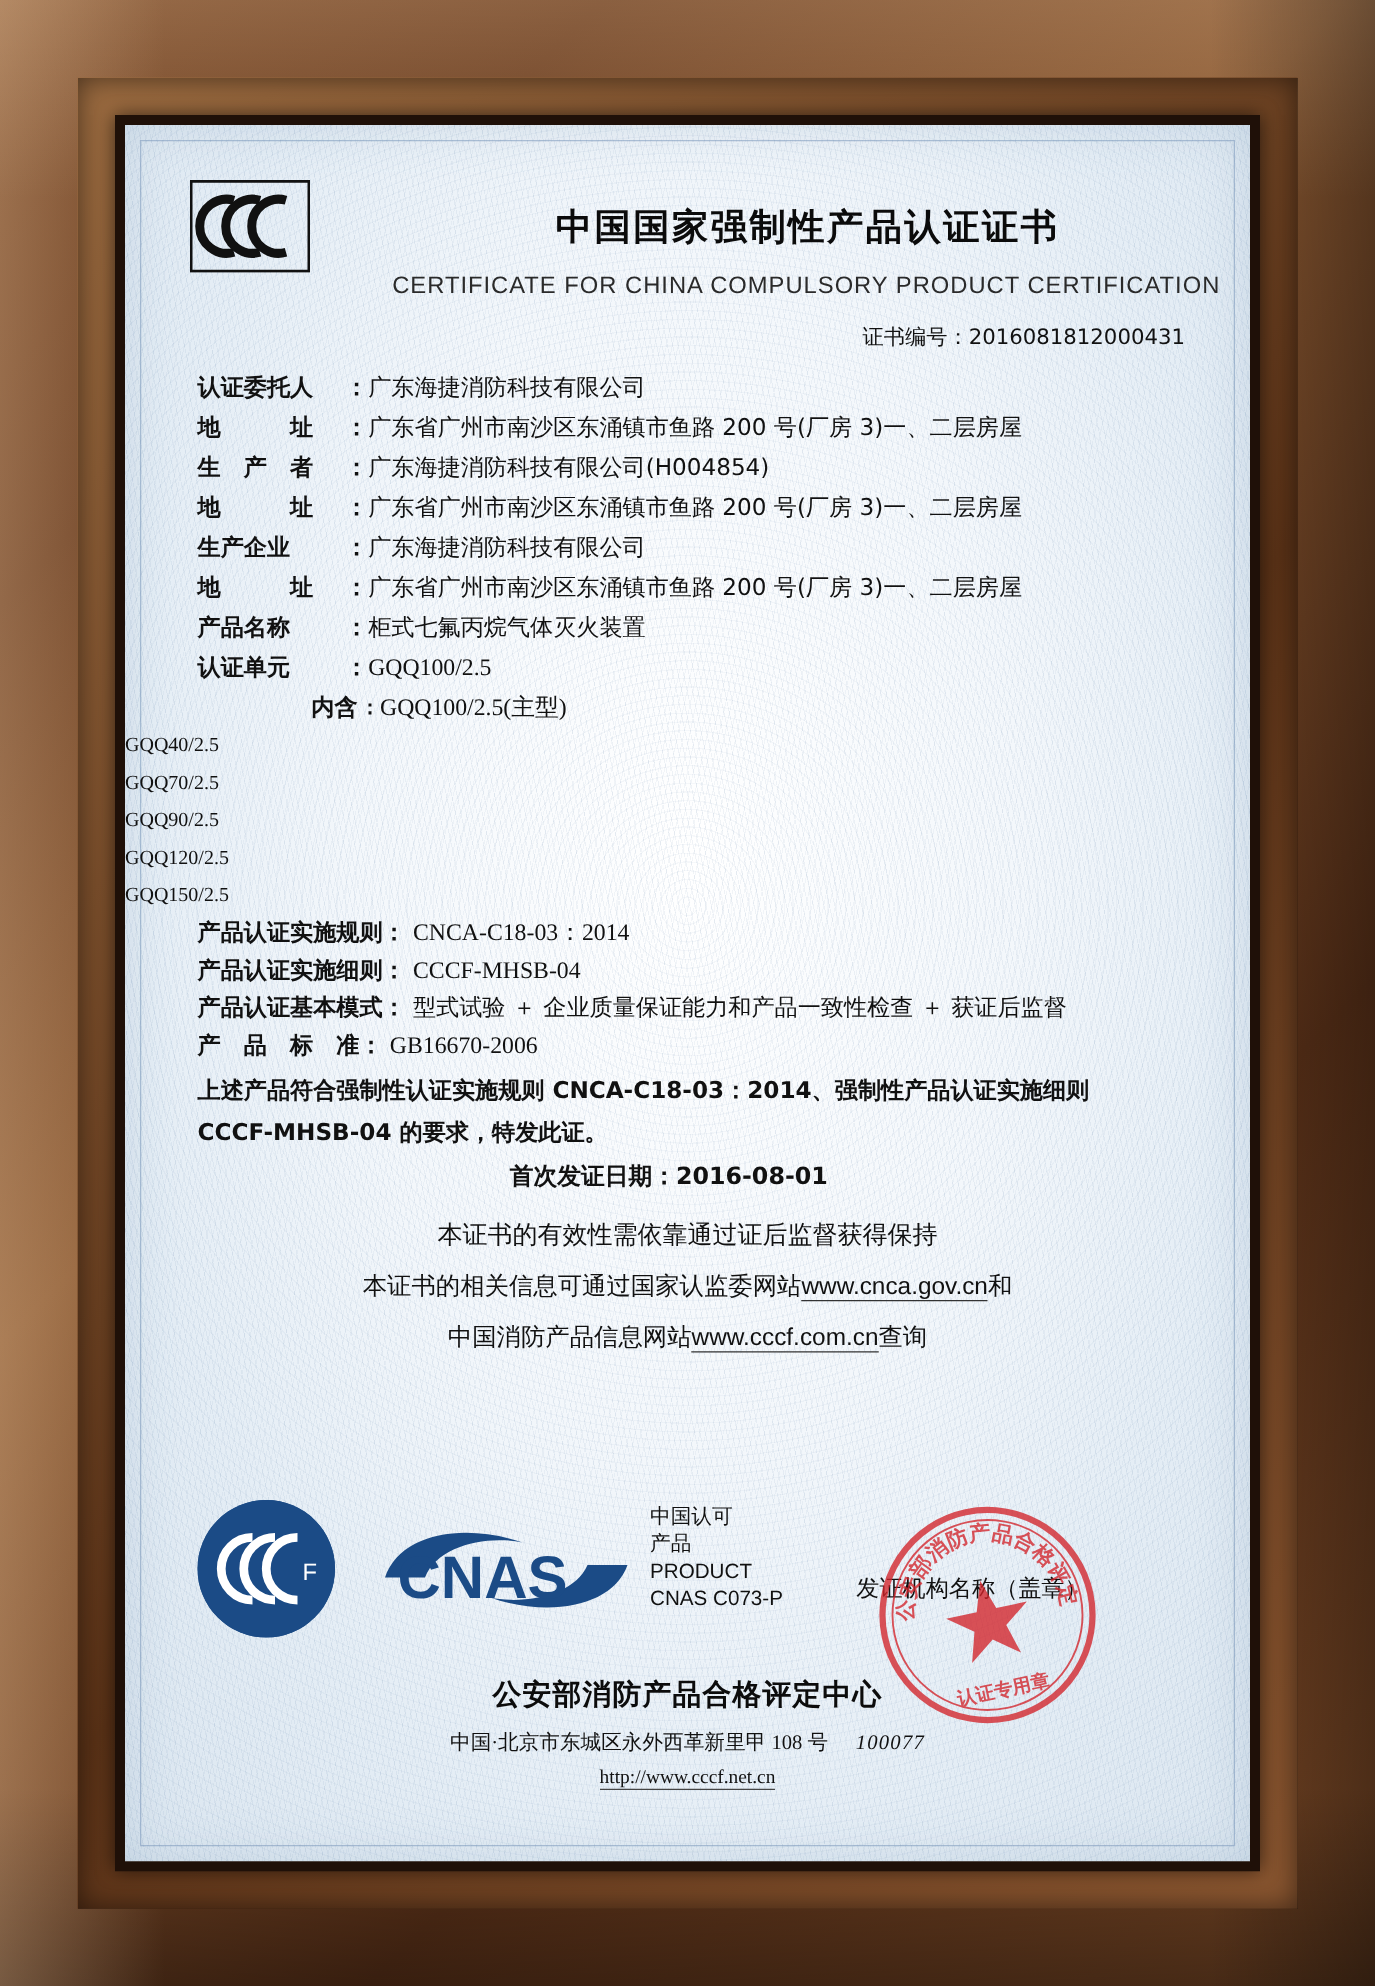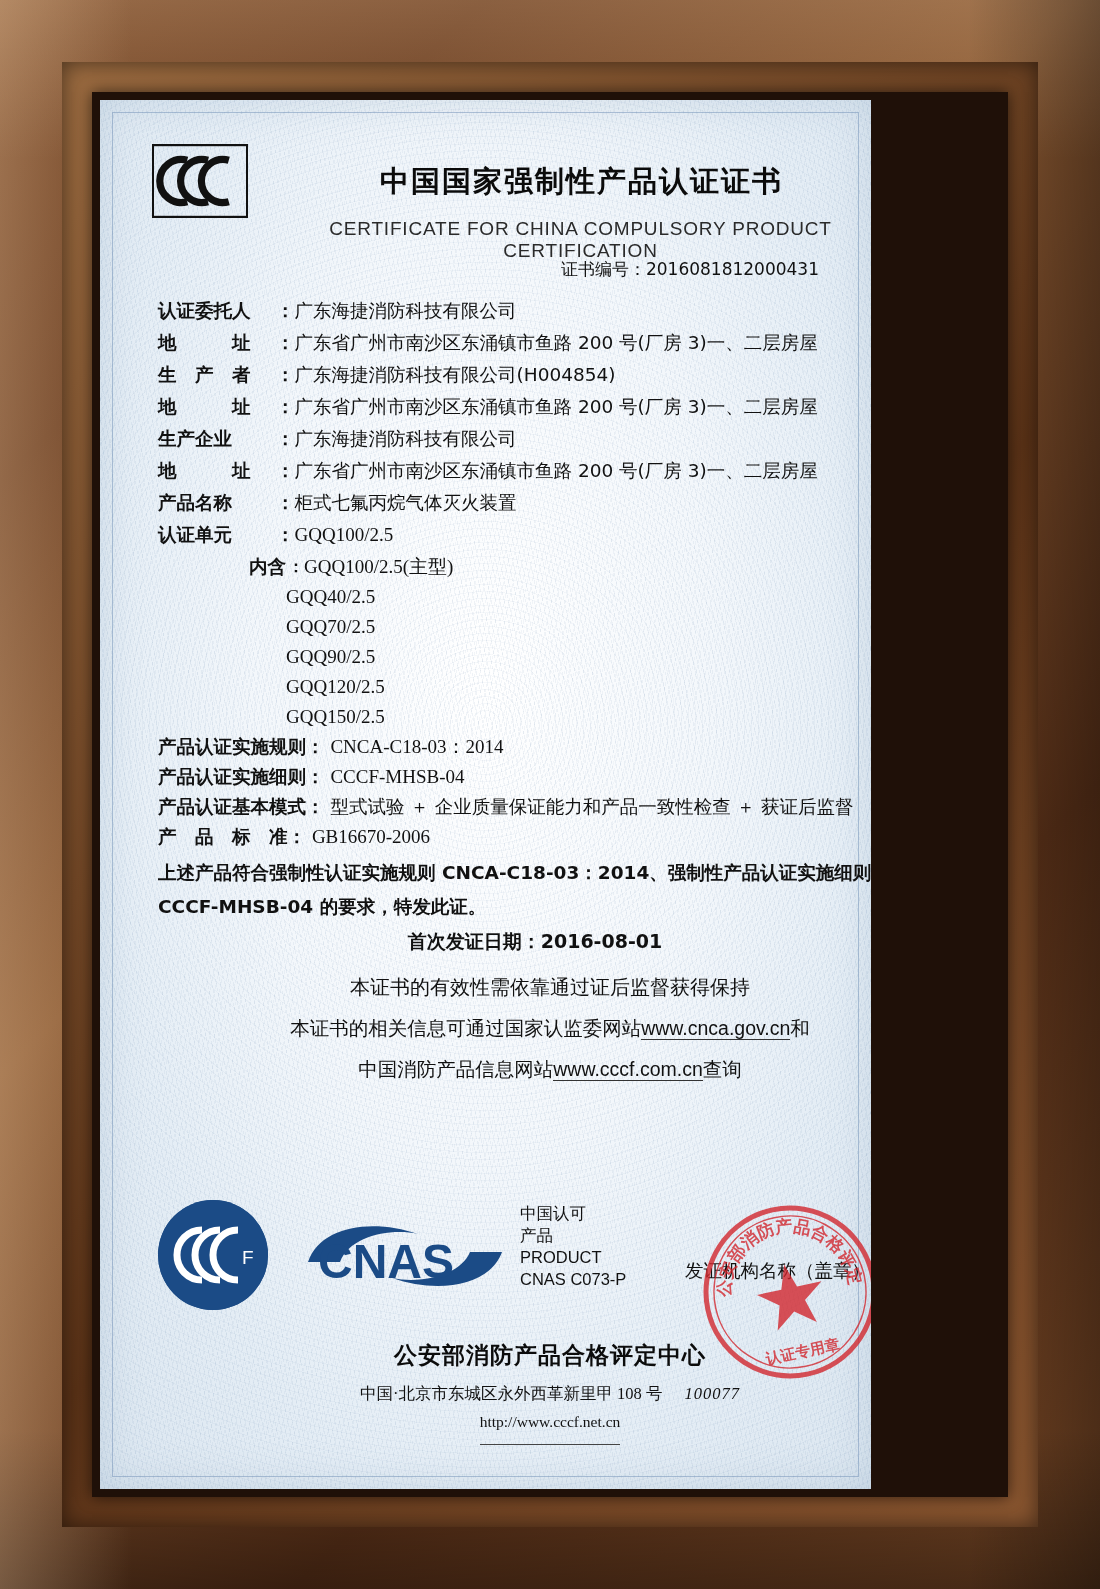--- a/index.html
+++ b/index.html
@@ -47,21 +47,21 @@
     width: 916px;
     height: 1405px;
     background: #1f1008;
     box-shadow: 0 0 14px rgba(0,0,0,0.6);
   }
 
   
   .cert {
     position: absolute;
     left: 100px; top: 100px;
-    width: 771px;
+    width: 900px;
     height: 1389px;
     background:
       radial-gradient(ellipse at 50% 42%, #ffffff 0%, #f3f7fb 42%, #e4edf5 72%, #dbe6f0 100%);
     box-shadow: inset 0 0 40px rgba(120,150,180,0.25);
     overflow: hidden;
   }
   
   .cert::before {
     content: "";
     position: absolute;
@@ -153,22 +153,21 @@
   .colon {
     flex: 0 0 10px;
     font-weight: bold;
   }
   .val {
     flex: 1 1 auto;
     font-family: "DejaVu Sans", sans-serif;
   }
   .val.serifnum { font-family: "Liberation Serif", serif; font-size: 19px; }
   .cont {
-    padding-left: 186px;
-    font-size: 19px;
+    font-size: 16px;
     line-height: 30px;
     font-family: "Liberation Serif", serif;
   }
   .inner-row {
     display: flex;
     padding: 0 28px 0 58px;
     line-height: 30px;
   }
   .inner-label {
     flex: 0 0 128px;
@@ -294,21 +293,21 @@
     color: #111;
   }
   .addr .zip { margin-left: 22px; letter-spacing: 1px; font-style: italic; }
   .site {
     margin-top: 8px;
     font-size: 15.5px;
     font-family: "Liberation Serif", serif;
     color: #111;
     border-bottom: 0;
   }
-  .site span { border-bottom: 1px solid #444; padding-bottom: 14px; }
+  .site span { border-bottom: 1px solid #444; padding-bottom: 1px; }
 </style>
 </head>
 <body>
 
 <div class="frame">
   <div class="frame-inner-bevel"></div>
   <div class="mat"></div>
 
   <div class="cert">
     <div class="cert-border"></div>

